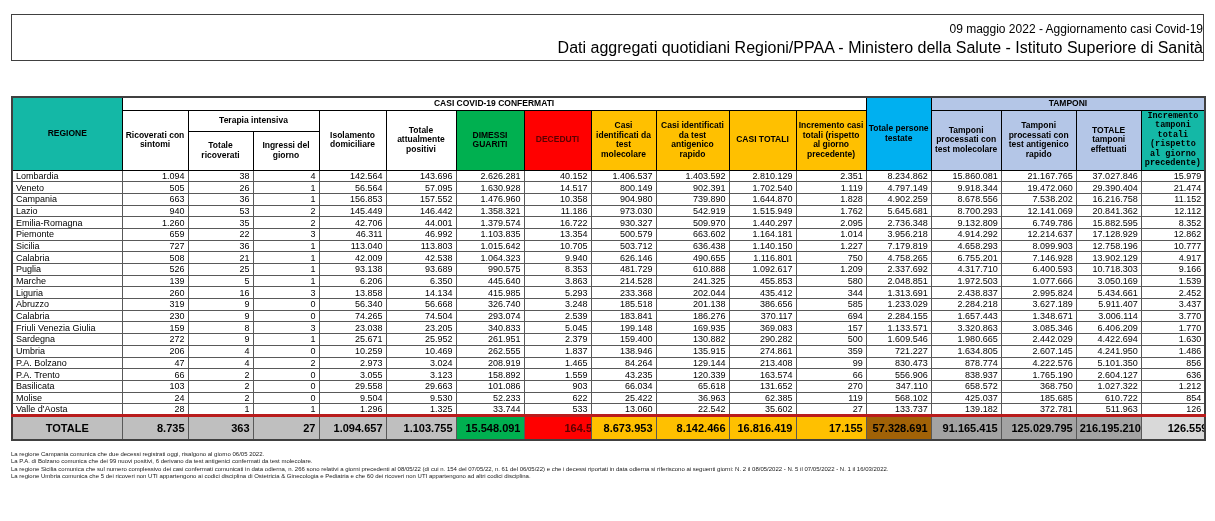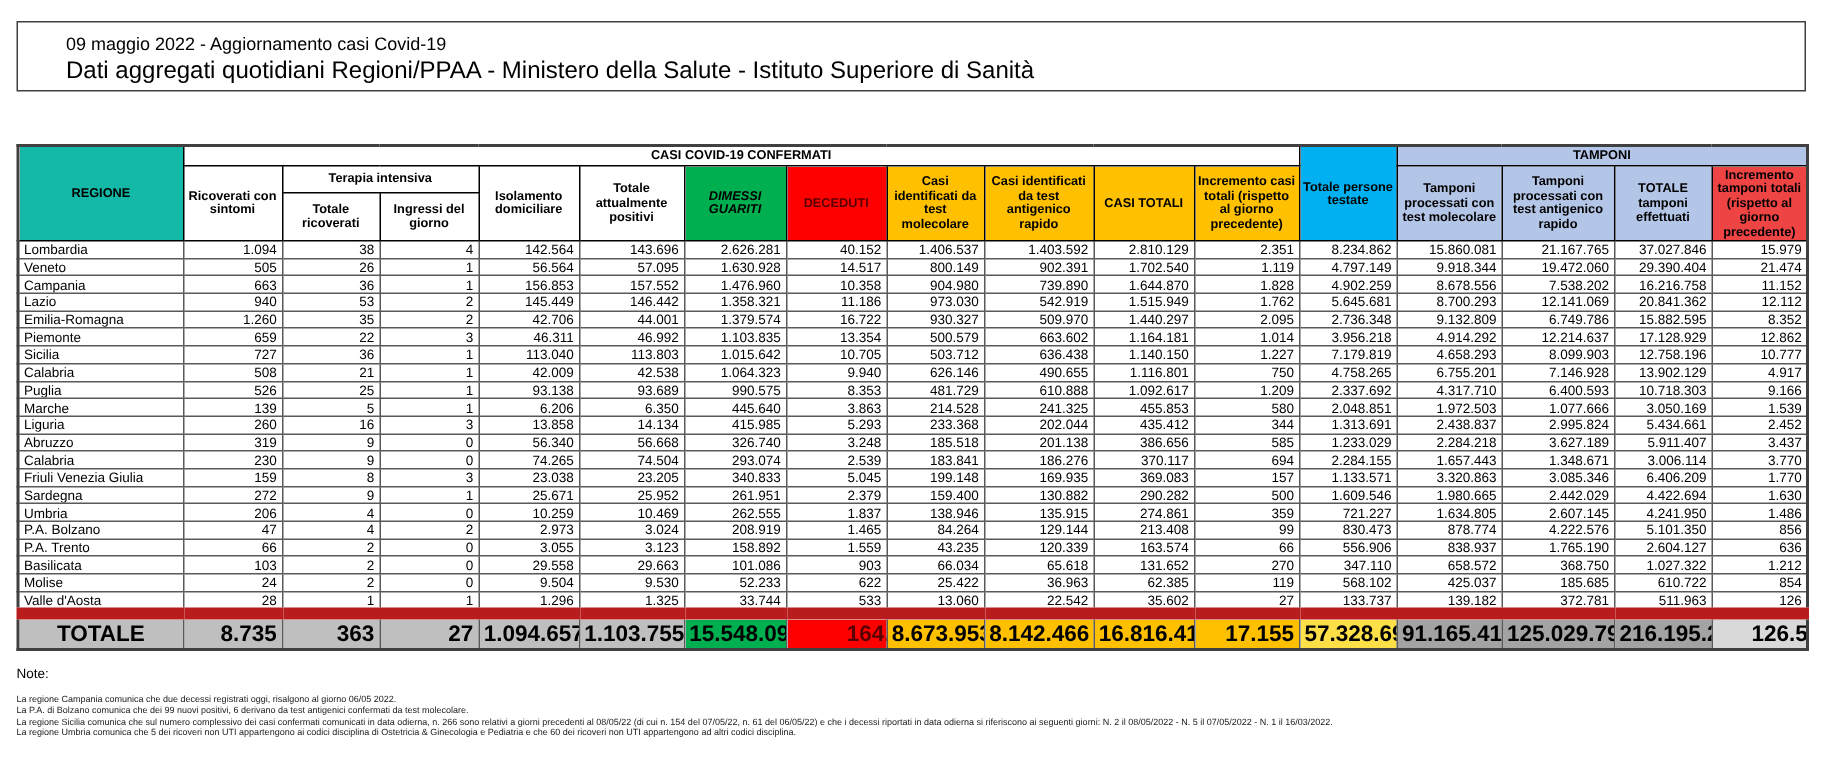--- a/index.html
+++ b/index.html
@@ -5,21 +5,21 @@
   * { box-sizing: border-box; margin: 0; padding: 0; }
   html, body { background: #ffffff; width: 1215px; height: 521px; overflow: hidden; }
   body { font-family: "Liberation Sans", sans-serif; color: #000; }
 
   .page { padding: 14px 11px 0 11px; }
 
   .title-box {
     border: 1px solid #404040;
     width: 1193px;
     height: 47px;
-    text-align: left;
+    text-align: right;
     padding-top: 6px;
     padding-left: 32px;
   }
   .title-box .t1 { font-size: 12px; line-height: 17px; }
   .title-box .t2 { font-size: 16px; line-height: 19px; }
 
   table.covid {
     margin-top: 35px;
     border-collapse: collapse;
     table-layout: fixed;
@@ -37,47 +37,47 @@
     text-align: center;
     font-size: 8.5px;
     line-height: 9.5px;
     white-space: normal;
     padding: 1px 2px;
     margin-top: 20px;
   }
   th.band { font-size: 10px; }
   th.regione-h { background: #14b8a6; font-size: 9.5px; }
   th.white { background: #ffffff; }
-  th.green { background: #00b050; font-style: italic; }
+  th.green { background: #00b050; }
   th.red { background: #ff0000; color: #5a0000; }
   th.yellow { background: #ffc000; }
   th.cyan { background: #00b0f0; }
   th.peri { background: #b4c6e7; }
-  th.gray2 { background: #ef4444; }
+  th.gray2 { background: #14b8a6; font-family: Liberation Mono, monospace; }
 
   table.covid td {
     font-size: 9px;
     height: 11.7px;
     padding: 0 3px;
     text-align: right;
   }
   table.covid td.region { text-align: left; }
 
   tr.totale td {
     font-weight: bold;
     height: 24px;
-    font-size: 15px;
+    font-size: 11px;
     background: #bfbfbf;
-    border-top: 8px solid #b91c1c;
+    border-top: 3px solid #b91c1c;
   }
   tr.totale td.c-label { text-align: center; }
   tr.totale td.c-green { background: #00b050; }
   tr.totale td.c-red { background: #ff0000; color: #5a0000; padding-left: 40px; }
   tr.totale td.c-yellow { background: #ffc000; }
-  tr.totale td.c-cyan { background: #fde047; margin-top: 12px; }
+  tr.totale td.c-cyan { background: #a16207; margin-top: 12px; }
   tr.totale td.c-peri { background: #a3a3a3; }
   tr.totale td.c-gray2 { background: #d9d9d9; padding-left: 26px; }
 
   .notes { margin-top: 10px; }
   .notes .notes-title { font-size: 9px; margin-bottom: 10px; }
   .notes .note-line { font-size: 6px; line-height: 7.5px; color: #1a1a1a; }
 </style>
 </head>
 <body>
 
@@ -554,20 +554,19 @@
         <td class="c-cyan">57.328.691</td>
         <td class="c-peri">91.165.415</td>
         <td class="c-peri">125.029.795</td>
         <td class="c-peri">216.195.210</td>
         <td class="c-gray2">126.559</td>
       </tr>
     </tfoot>
   </table>
 
   <div class="notes">
-    <div class="notes-title">Note:</div>
     <div class="note-line">La regione Campania comunica che due decessi registrati oggi, risalgono al giorno 06/05 2022.</div>
     <div class="note-line">La P.A. di Bolzano comunica che dei 99 nuovi positivi, 6 derivano da test antigenici confermati da test molecolare.</div>
     <div class="note-line">La regione Sicilia comunica che sul numero complessivo dei casi confermati comunicati in data odierna, n. 266 sono relativi a giorni precedenti al 08/05/22 (di cui n. 154 del 07/05/22, n. 61 del 06/05/22) e che i decessi riportati in data odierna si riferiscono ai seguenti giorni: N. 2 il 08/05/2022 - N. 5 il 07/05/2022 - N. 1 il 16/03/2022.</div>
     <div class="note-line">La regione Umbria comunica che  5 dei ricoveri non UTI appartengono ai codici disciplina di Ostetricia &amp; Ginecologia e Pediatria e che 60 dei ricoveri non UTI appartengono ad altri codici disciplina.</div>
   </div>
 
 </div>
 
 </body></html>

